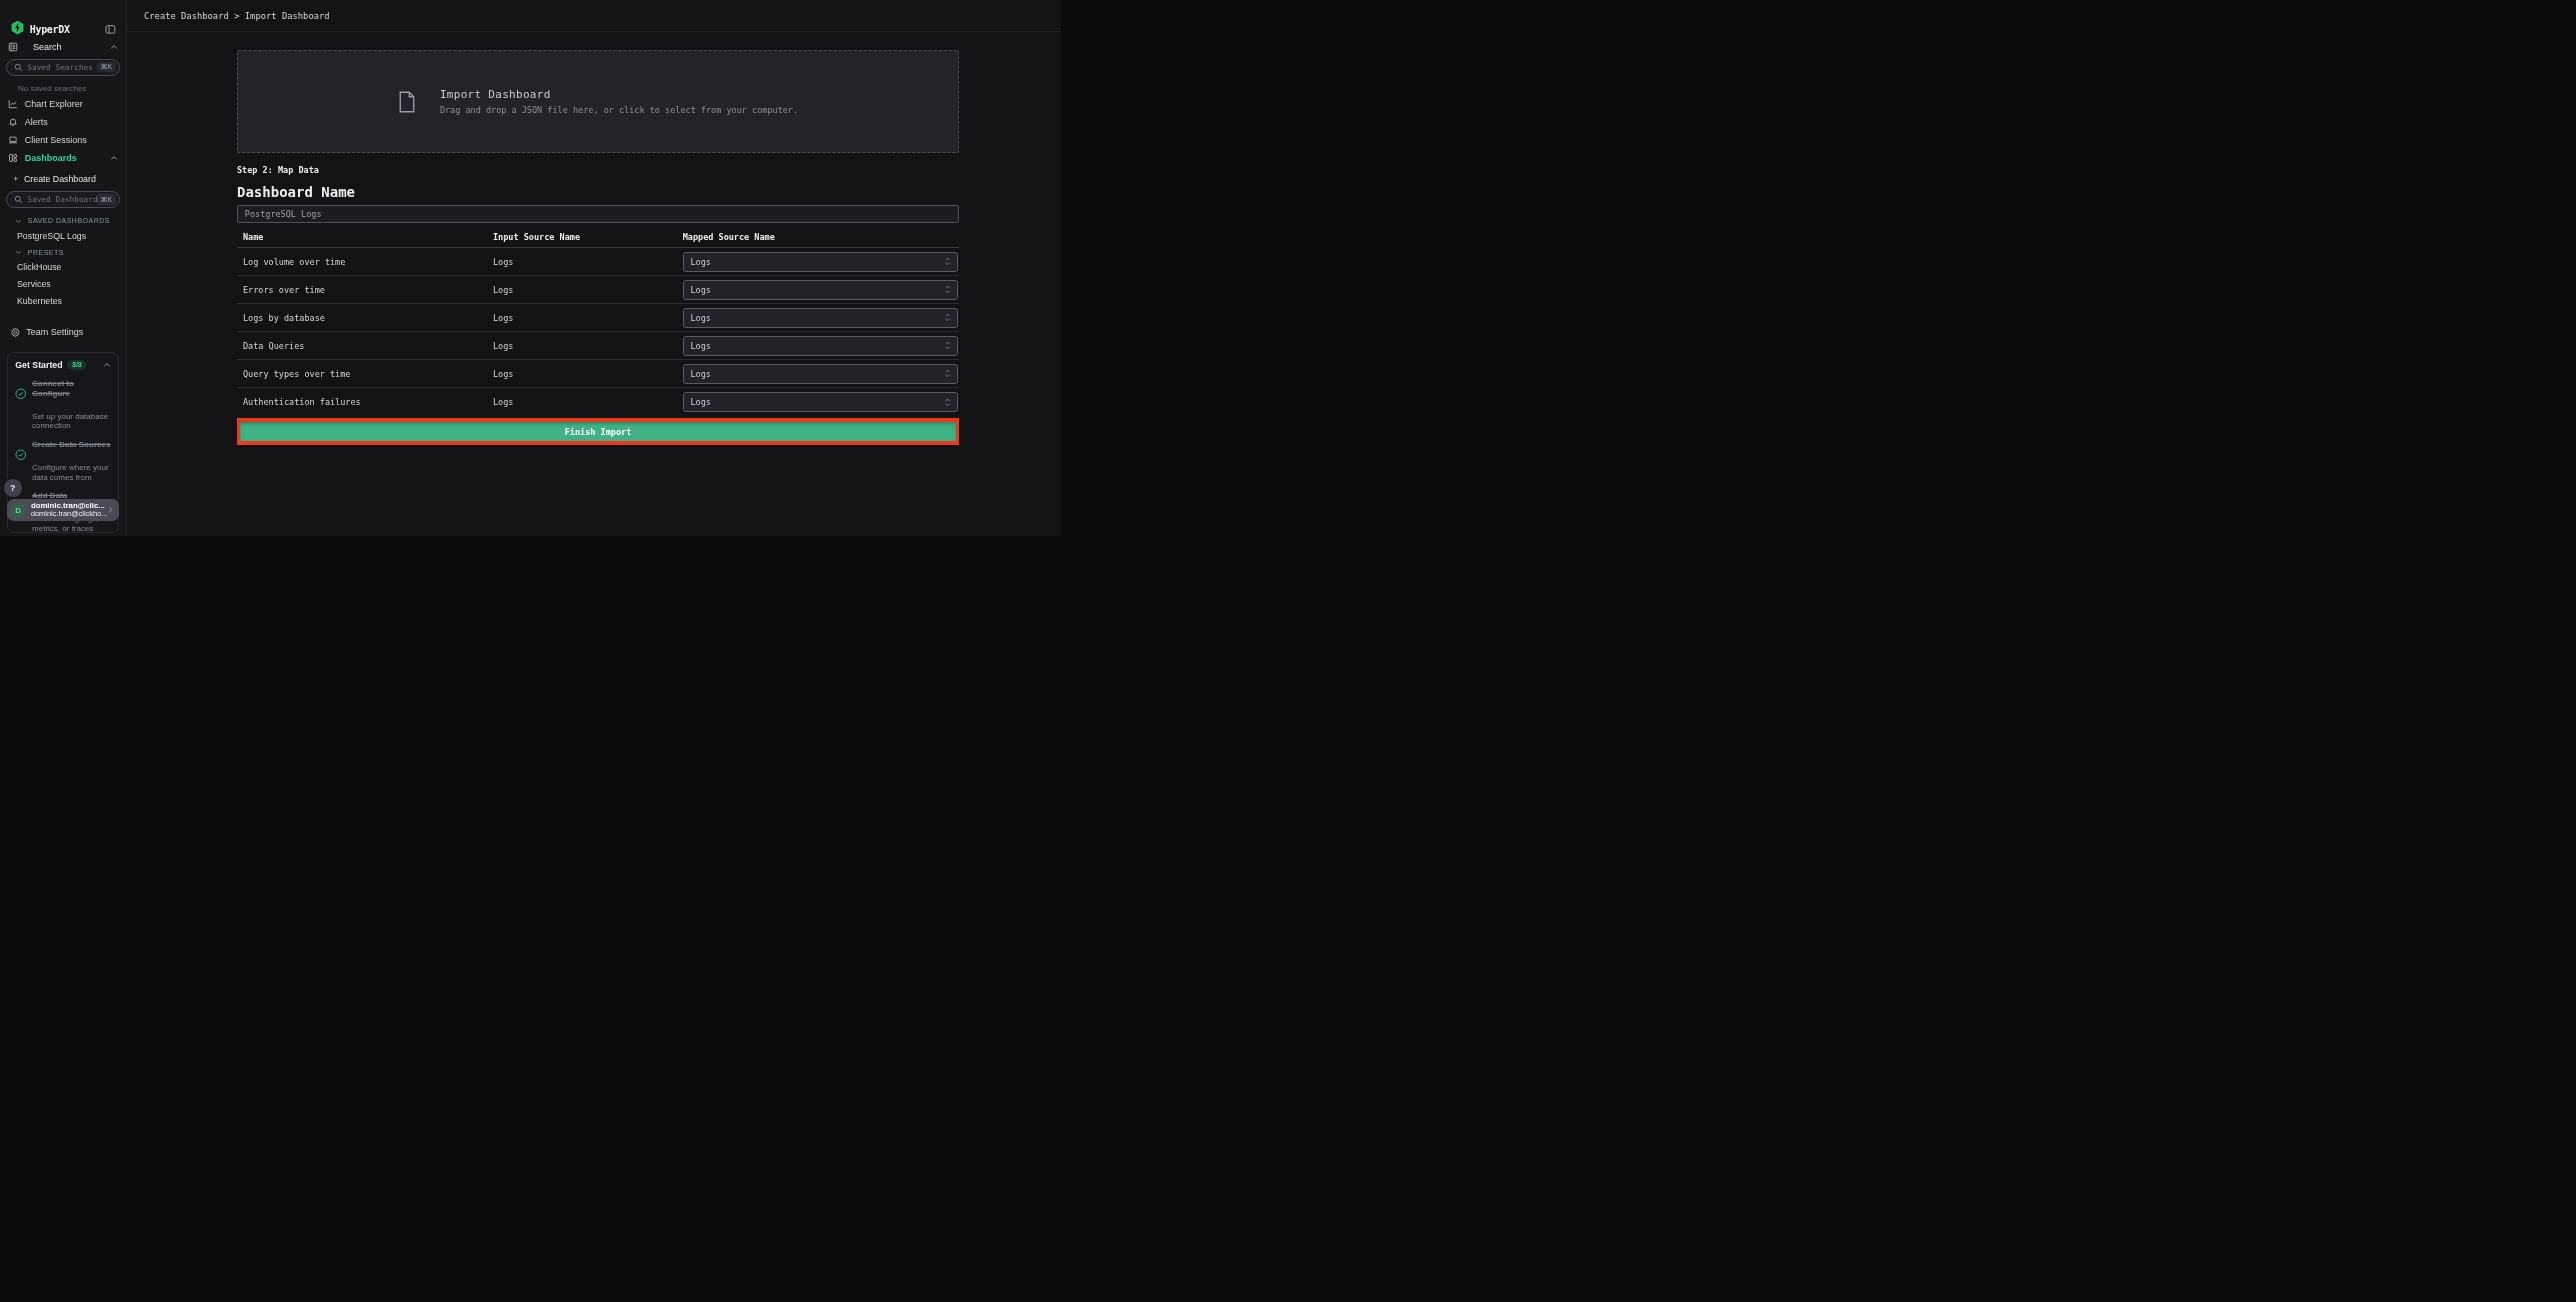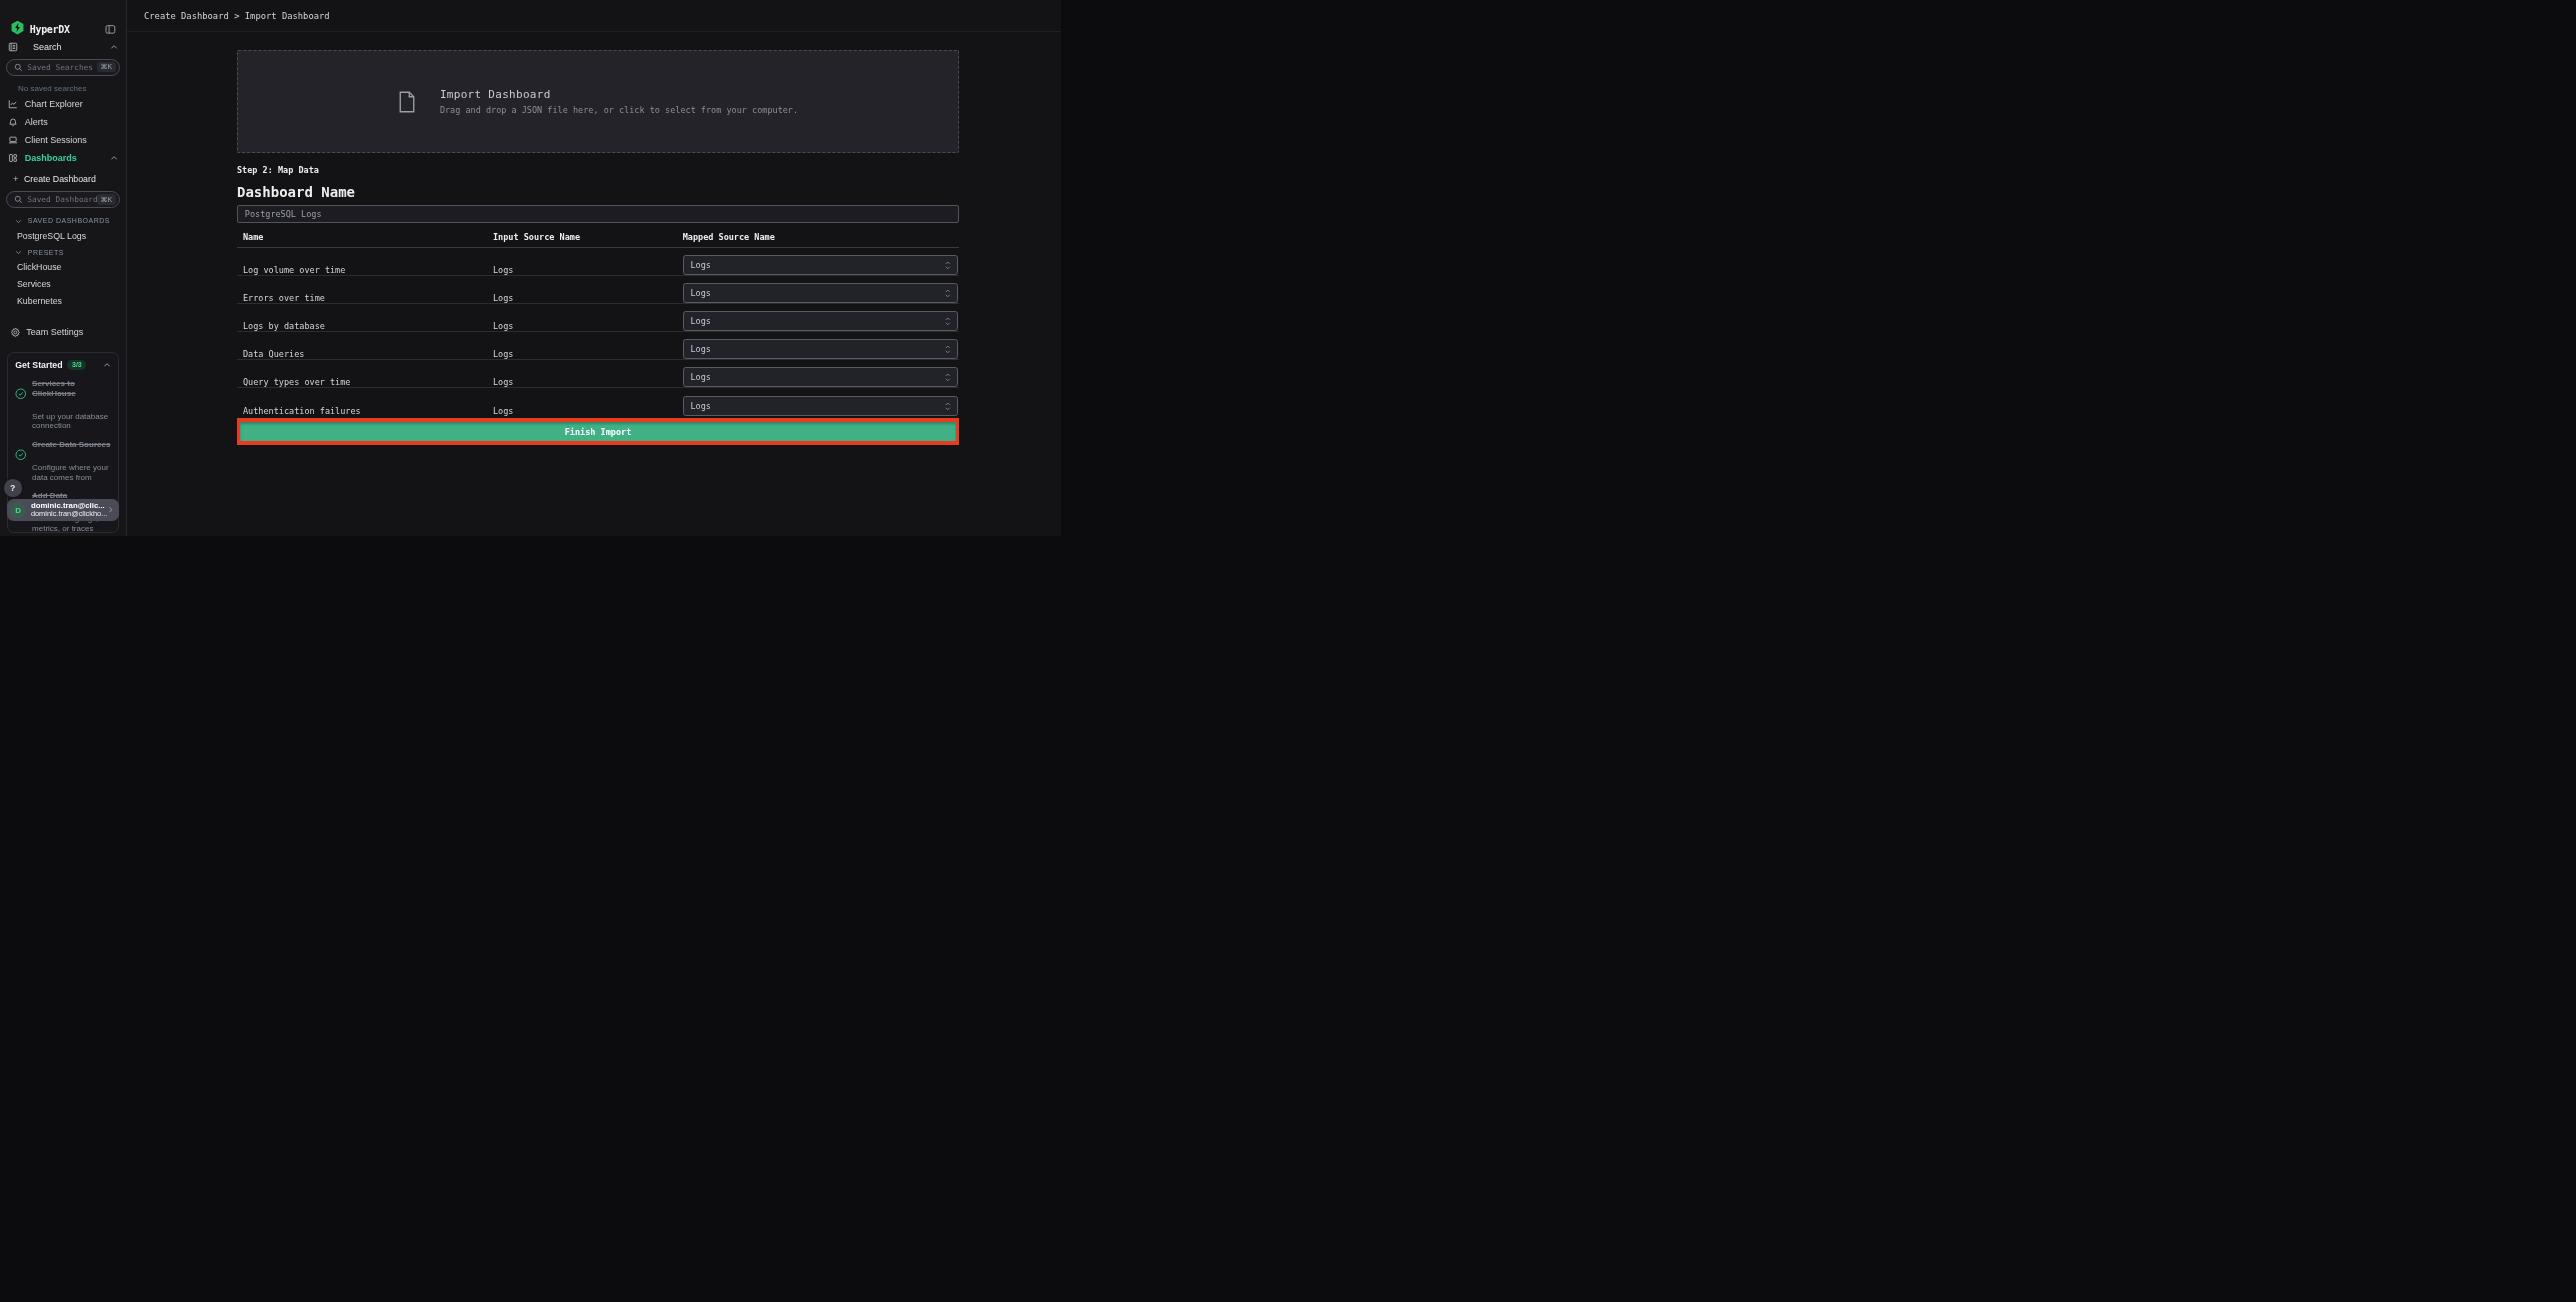--- a/index.html
+++ b/index.html
@@ -102,21 +102,21 @@
   .dz-sub { margin-top:4px; font-size:8.5px; color:#8b8f97; }
 
   .step-title { margin-top:11.5px; font-family:"DejaVu Sans Mono", monospace; font-weight:bold; font-size:8.5px; color:#eceef0; }
   .field-label { margin-top:9.5px; font-family:"DejaVu Sans Mono", monospace; font-weight:bold; font-size:14px; color:#eceef0; }
   .name-input {
     margin-top:4.7px; width:100%; height:18px; background:#1c1c22; border:0.7px solid #53535c; border-radius:2px;
     color:#9ba0a8; font-family:"DejaVu Sans Mono", monospace; font-size:8.5px; padding:0 6.8px; outline:none;
   }
 
   .map-table { margin-top:9.5px; width:100%; }
-  .tr { display:flex; align-items:flex-end; }
+  .tr { display:flex; align-items:center; }
   .th-row { height:16px; border-bottom:0.7px solid #3a3a42; align-items:flex-start; }
   .c1 { width:252px; padding-left:6px; }
   .c2 { width:189px; padding-left:4px; }
   .c3 { flex:1; padding-left:4.7px; }
   .th { font-family:"DejaVu Sans Mono", monospace; font-weight:bold; font-size:8.5px; color:#eceef0; }
   .data-row { height:28px; border-bottom:0.7px solid #2c2c33; }
   .data-row:last-child { border-bottom:none; }
   .cell { font-family:"DejaVu Sans Mono", monospace; font-size:8.5px; color:#d4d7db; }
   .select {
     display:flex; align-items:center; height:20px; width:calc(100% - 1.4px);
@@ -295,21 +295,21 @@
       </div>
 
       <div class="gs-item">
         <span class="gs-check">
           <svg viewBox="0 0 18 18" width="11.5" height="11.5" fill="none" stroke="currentColor" stroke-width="1.3">
               <circle cx="9" cy="9" r="7.5"></circle>
               <polyline points="6,9.2 8.2,11.2 12,6.8"></polyline>
             </svg>
         </span>
         <span class="gs-text">
-          <div class="gs-item-title">Services to ClickHouse</div>
+          <div class="gs-item-title">Connect to Configure</div>
           <div class="gs-item-sub">Set up your database connection</div>
         </span>
       </div>
 
       <div class="gs-item">
         <span class="gs-check">
           <svg viewBox="0 0 18 18" width="11.5" height="11.5" fill="none" stroke="currentColor" stroke-width="1.3">
               <circle cx="9" cy="9" r="7.5"></circle>
               <polyline points="6,9.2 8.2,11.2 12,6.8"></polyline>
             </svg>

